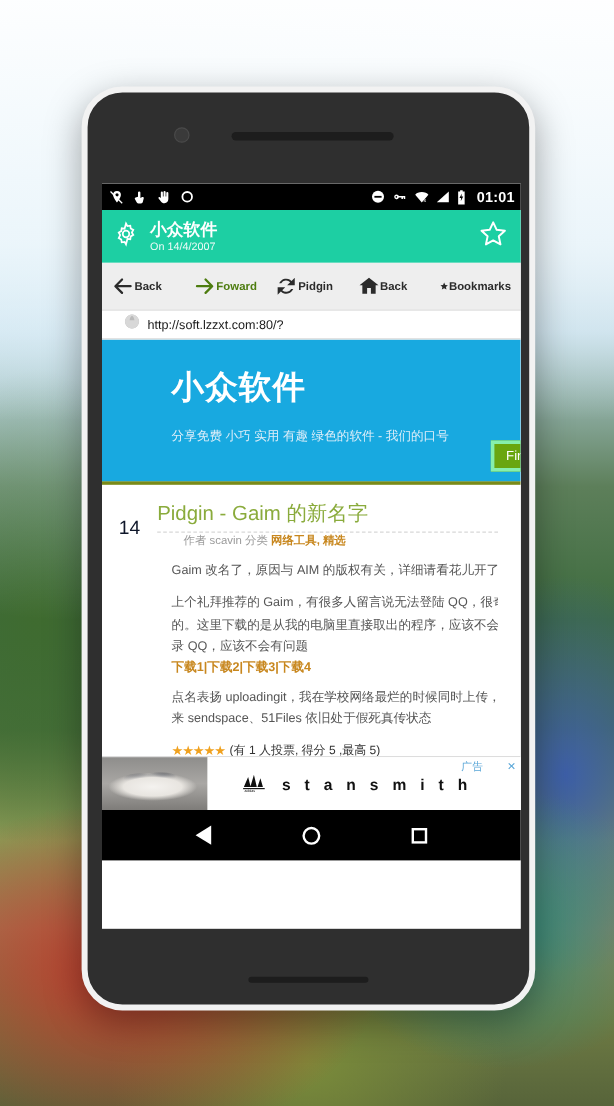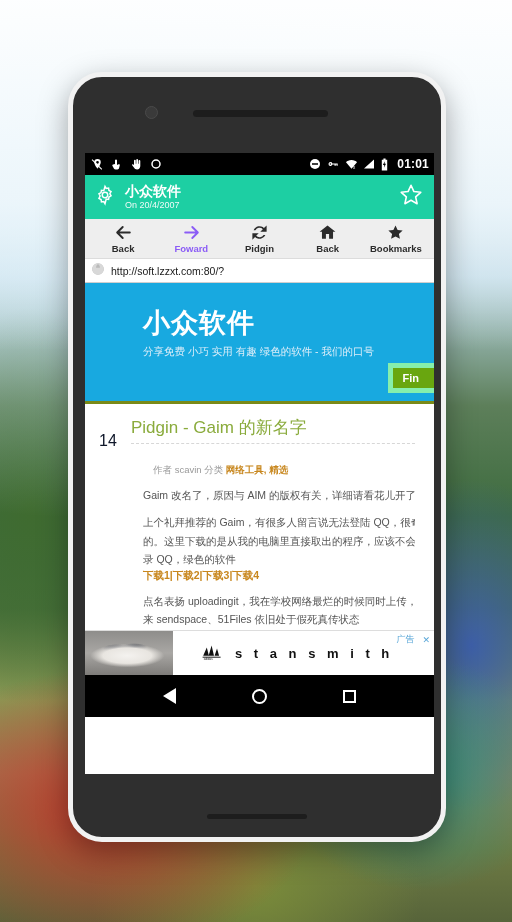--- a/index.html
+++ b/index.html
@@ -102,77 +102,77 @@
 
   
   #toolbar {
     height: 40px; background: #eeeeee;
     border-bottom: 1px solid #dcdcdc;
     display: flex; align-items: center;
     justify-content: space-around;
     padding: 0 4px;
   }
   .tbtn {
-    display: flex; flex-direction: column; align-items: center;
+    display: flex; align-items: center;
     color: #2b2b2b; width: 60px;
   }
   .tbtn .lab { font-size: 9.5px; font-weight: bold; margin-top: 1px; }
-  .tbtn.disabled { color: #8b5cf6; }
+  .tbtn.disabled { color: #4d7c0f; }
 
   
   #urlbar {
     height: 24px; background: #fff;
     border-bottom: 1px solid #cfcfcf;
     display: flex; align-items: center;
-    padding: 0 6px; gap: 6px;
+    padding: 0 18px; gap: 6px;
   }
   #urlbar .url { font-size: 10.5px; color: #1a1a1a; white-space: nowrap; }
 
   
   #web {
     position: relative;
     height: 392px;
     background: #fff;
     overflow: hidden;
   }
   #site-banner {
     height: 118px; background: #18a9e0;
     position: relative;
     padding: 22px 0 0 58px;
     overflow: hidden;
   }
   #site-banner .sitename {
     color: #fff; font-size: 27px; font-weight: bold; letter-spacing: 1px;
   }
   #site-banner .tagline {
-    color: #ddeef9; font-size: 10.5px; margin-top: 4px; white-space: nowrap;
+    color: #ddeef9; font-size: 10.5px; margin-top: 16px; white-space: nowrap;
   }
   #find-btn {
     position: absolute; right: -6px; bottom: 8px;
     background: #69a60f; color: #fff;
-    font-size: 11px; font-weight: bold;
-    padding: 4px 16px 4px 10px;
-    border: 5px solid #86efac;
+    font-size: 11px; font-weight: normal;
+    padding: 4px 0 4px 10px;
+    border: 3px solid #86efac;
   }
   #olive-rule { height: 3px; background: #7a8a18; }
 
   #article { padding: 12px 0 6px 0; position: relative; }
   #article .commentnum {
     position: absolute; left: 14px; top: 28px;
     font-size: 16px; color: #0f172a;
   }
   #article .body { margin-left: 46px; padding-right: 19px; }
   #article .atitle {
     font-size: 17px; color: #8aab3c;
     padding-bottom: 4px;
     border-bottom: 1px dashed #d7d7d7;
     white-space: nowrap;
   }
   #article .meta {
-    font-size: 9.5px; color: #9a9a9a; margin-top: 20px;
+    font-size: 9.5px; color: #9a9a9a; margin-top: 0;
     padding-left: 22px; white-space: nowrap;
   }
   #article .meta b { color: #c8871e; }
   #article p.para {
     font-size: 10.5px; color: #555; line-height: 1.75;
     margin-top: 9px; padding-left: 12px;
     white-space: nowrap; overflow: hidden;
   }
   #article .dl {
     font-size: 10.5px; font-weight: bold; color: #c8871e;
@@ -203,21 +203,21 @@
   #ad .body {
     flex: 1; display: flex; align-items: center; gap: 12px;
     padding-left: 26px; position: relative; background: #fff;
   }
   #ad .brandtext {
     font-size: 13px; font-weight: bold; letter-spacing: 4px; color: #111;
   }
   #ad .adlabel {
     position: absolute; right: 4px; top: 2px;
     font-size: 9px; color: #5aa7d8;
-    display: flex; align-items: center; gap: 8px; text-align: center;
+    display: flex; align-items: center; gap: 20px; text-align: center;
   }
 
   
   #navbar {
     height: 42px; background: #000;
     display: flex; align-items: center; justify-content: space-around;
     padding: 0 40px;
   }
 
   
@@ -306,21 +306,21 @@
 
     <div id="appbar">
       <span>
         <svg width="22" height="22" viewBox="0 0 24 24" fill="none" stroke="#fff" stroke-width="1.6">
           <circle cx="12" cy="12" r="3"></circle>
           <path d="M12 2.5l1.3 2.3 2.6-.4.4 2.6 2.3 1.3-1.3 2.3 1.3 2.3-2.3 1.3-.4 2.6-2.6-.4L12 21.5l-1.3-2.3-2.6.4-.4-2.6-2.3-1.3L6.7 13 5.4 10.7l2.3-1.3.4-2.6 2.6.4L12 2.5z"></path>
         </svg>
       </span>
       <div class="titlewrap">
         <div class="title">小众软件</div>
-        <div class="subtitle">On 20/4/2007</div>
+        <div class="subtitle">On 14/4/2007</div>
       </div>
       <span class="star">
         <svg width="26" height="26" viewBox="0 0 24 24" fill="none" stroke="#fff" stroke-width="1.5" stroke-linejoin="round">
           <path d="M12 3l2.7 5.8 6.3.7-4.7 4.3 1.3 6.2L12 16.9 6.4 20l1.3-6.2L3 9.5l6.3-.7L12 3z"></path>
         </svg>
       </span>
     </div>
 
     <div id="toolbar">
       <div class="tbtn">
@@ -382,21 +382,21 @@
           <div class="meta">
             <span>作者</span>
             <span>scavin</span>
             <span>分类</span>
             <b>网络工具, 精选</b>
           </div>
 
           <p class="para">Gaim 改名了，原因与 AIM 的版权有关，详细请看花儿开了的文章</p>
           <p class="para">上个礼拜推荐的 Gaim，有很多人留言说无法登陆 QQ，很奇怪因</p>
           <p class="para" style="margin-top:0">的。这里下载的是从我的电脑里直接取出的程序，应该不会有问题</p>
-          <p class="para" style="margin-top:0">录 QQ，绿色的软件</p>
+          <p class="para" style="margin-top:0">录 QQ，应该不会有问题</p>
 
           <div class="dl">下载1|下载2|下载3|下载4</div>
 
           <p class="para">点名表扬 uploadingit，我在学校网络最烂的时候同时上传，它是</p>
           <p class="para" style="margin-top:0">来 sendspace、51Files 依旧处于假死真传状态</p>
 
           <div class="rating">
             <span class="stars">★★★★★</span>
             <span>(有 1 人投票, 得分 5 ,最高 5)</span>
           </div>

